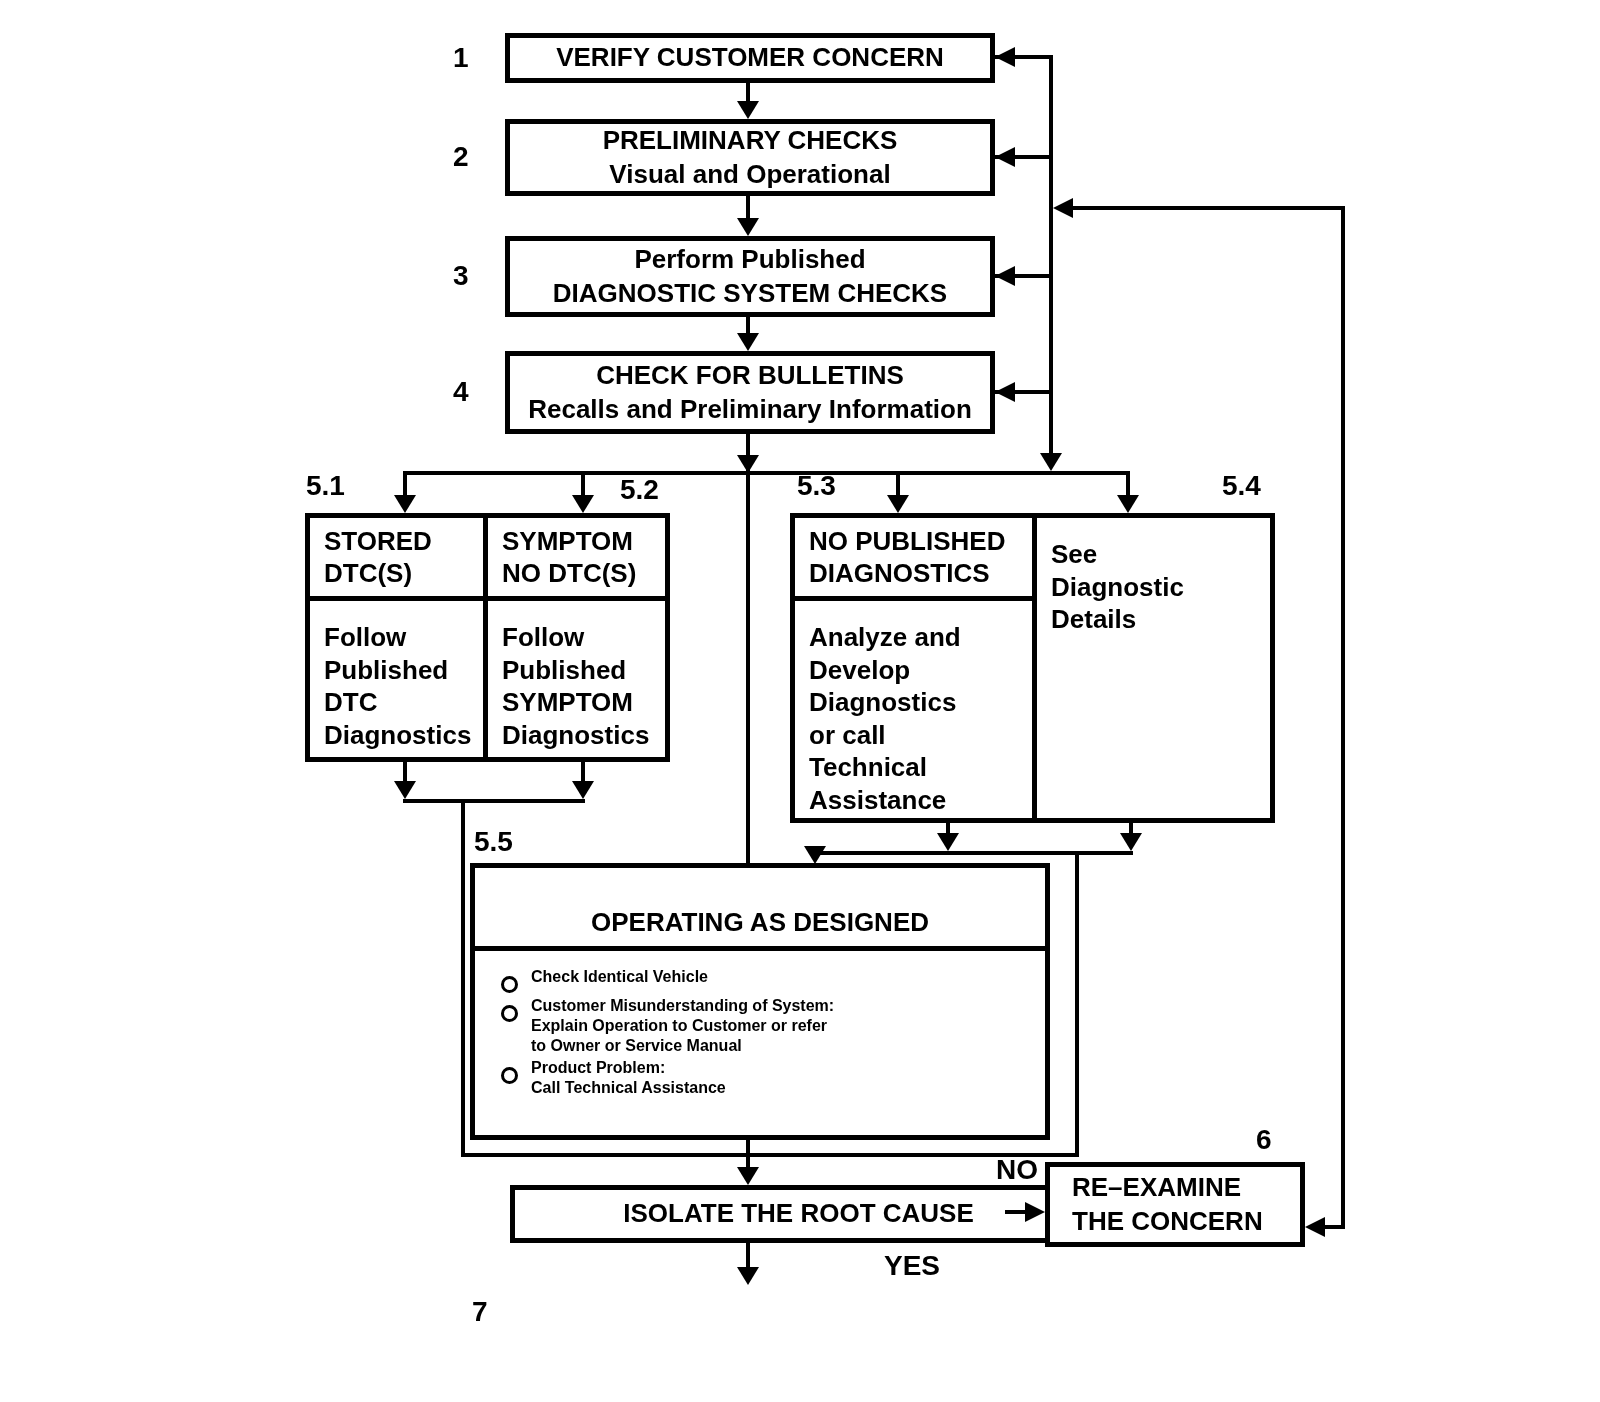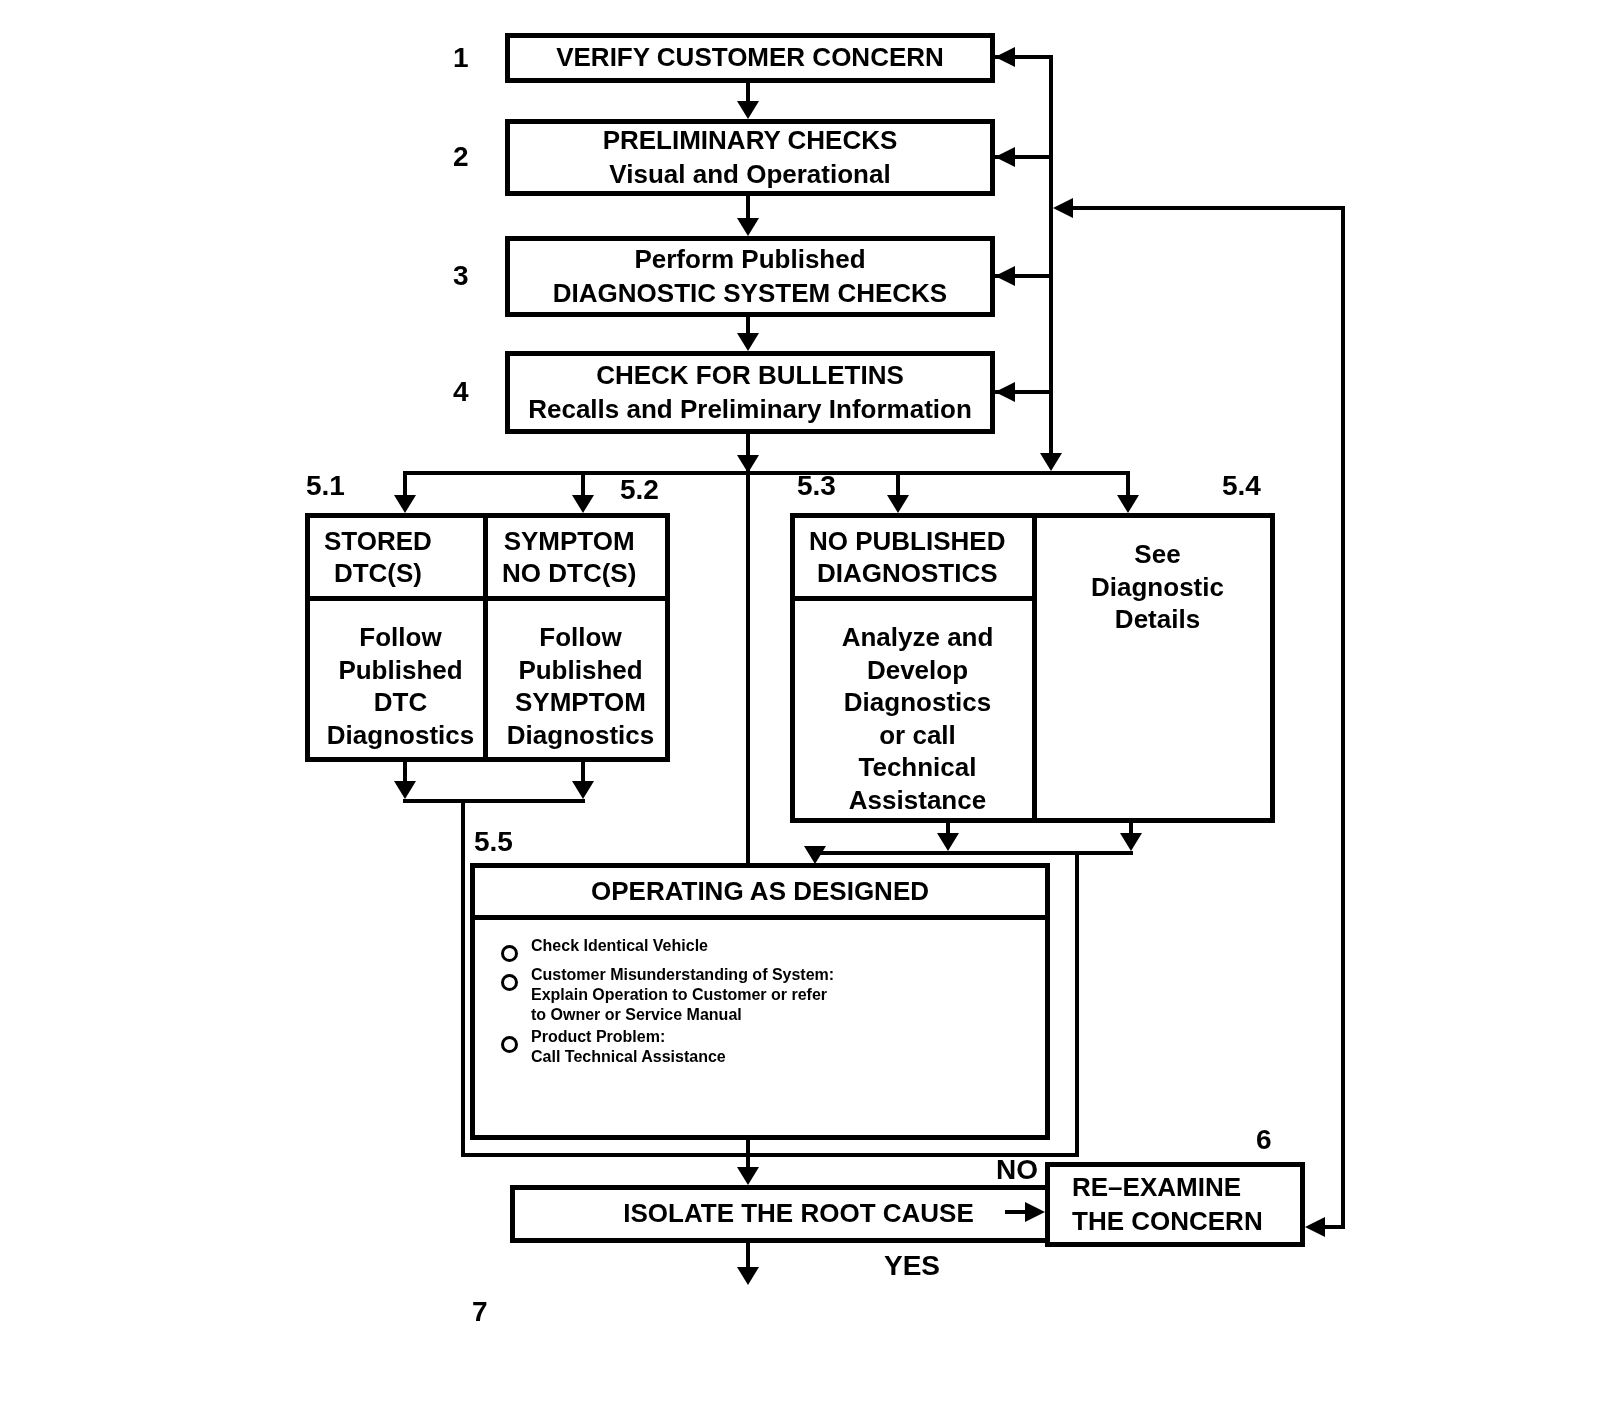--- a/index.html
+++ b/index.html
@@ -15,27 +15,27 @@
   .btxt{white-space:pre-line;font-size:26px;line-height:1.3;}
   .lbl{position:absolute;font-size:28px;white-space:nowrap;}
   .hline{position:absolute;height:4px;background:#000;}
   .vline{position:absolute;width:4px;background:#000;}
   .tri-down{position:absolute;width:0;height:0;
     border-left:11px solid transparent;border-right:11px solid transparent;border-top:18px solid #000;}
   .tri-left{position:absolute;width:0;height:0;
     border-top:10px solid transparent;border-bottom:10px solid transparent;border-right:20px solid #000;}
   .tri-right{position:absolute;width:0;height:0;
     border-top:10px solid transparent;border-bottom:10px solid transparent;border-left:20px solid #000;}
-  .btable{position:absolute;border:5px solid #000;background:#fff;box-sizing:border-box;display:flex;text-align:center;}
+  .btable{position:absolute;border:5px solid #000;background:#fff;box-sizing:border-box;display:flex;}
   .tcol{display:flex;flex-direction:column;box-sizing:border-box;}
   .thead{border-bottom:5px solid #000;display:flex;align-items:center;
     padding-left:14px;white-space:pre-line;font-size:26px;line-height:1.25;box-sizing:border-box;}
   .tbody{padding:20px 6px 0 14px;white-space:pre-line;font-size:26px;line-height:1.25;flex:1;}
   .oad-head{border-bottom:5px solid #000;display:flex;align-items:center;justify-content:center;
-    font-size:26px;height:52px;box-sizing:border-box;}
+    font-size:26px;height:52px;box-sizing:border-box;margin-top:31px;}
   .oad-body{padding:16px 14px 0 26px;}
   .bullet{display:flex;margin-bottom:3px;}
   .bmark{width:11px;height:11px;border:3px solid #000;border-radius:50%;margin:9px 13px 0 0;flex:none;}
   .btext{white-space:pre-line;font-size:16px;line-height:1.24;text-align:left;}
 </style>
 </head>
 <body>
 
 <div class="stage">
 

